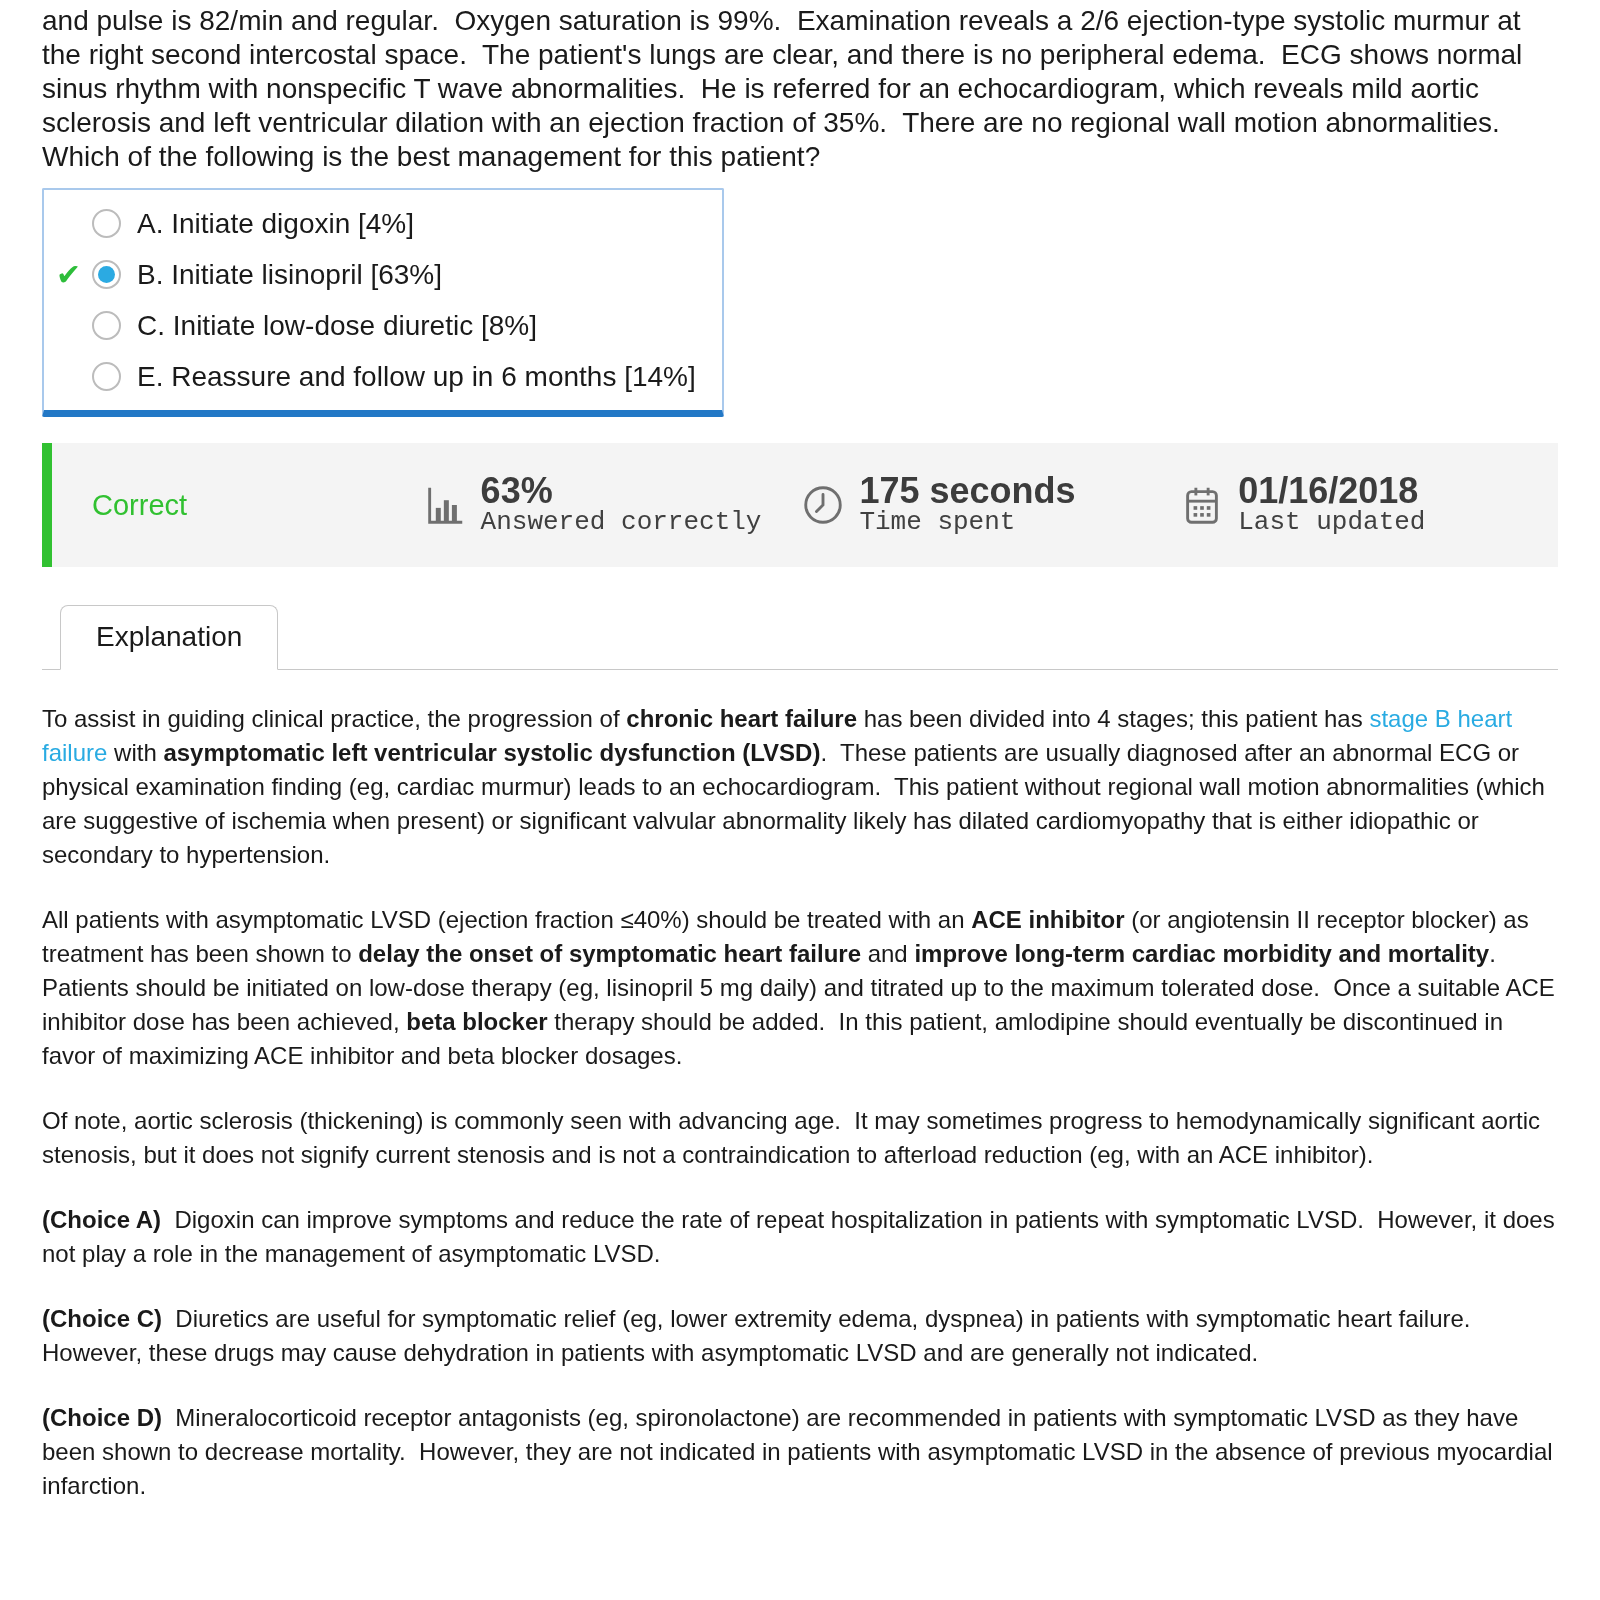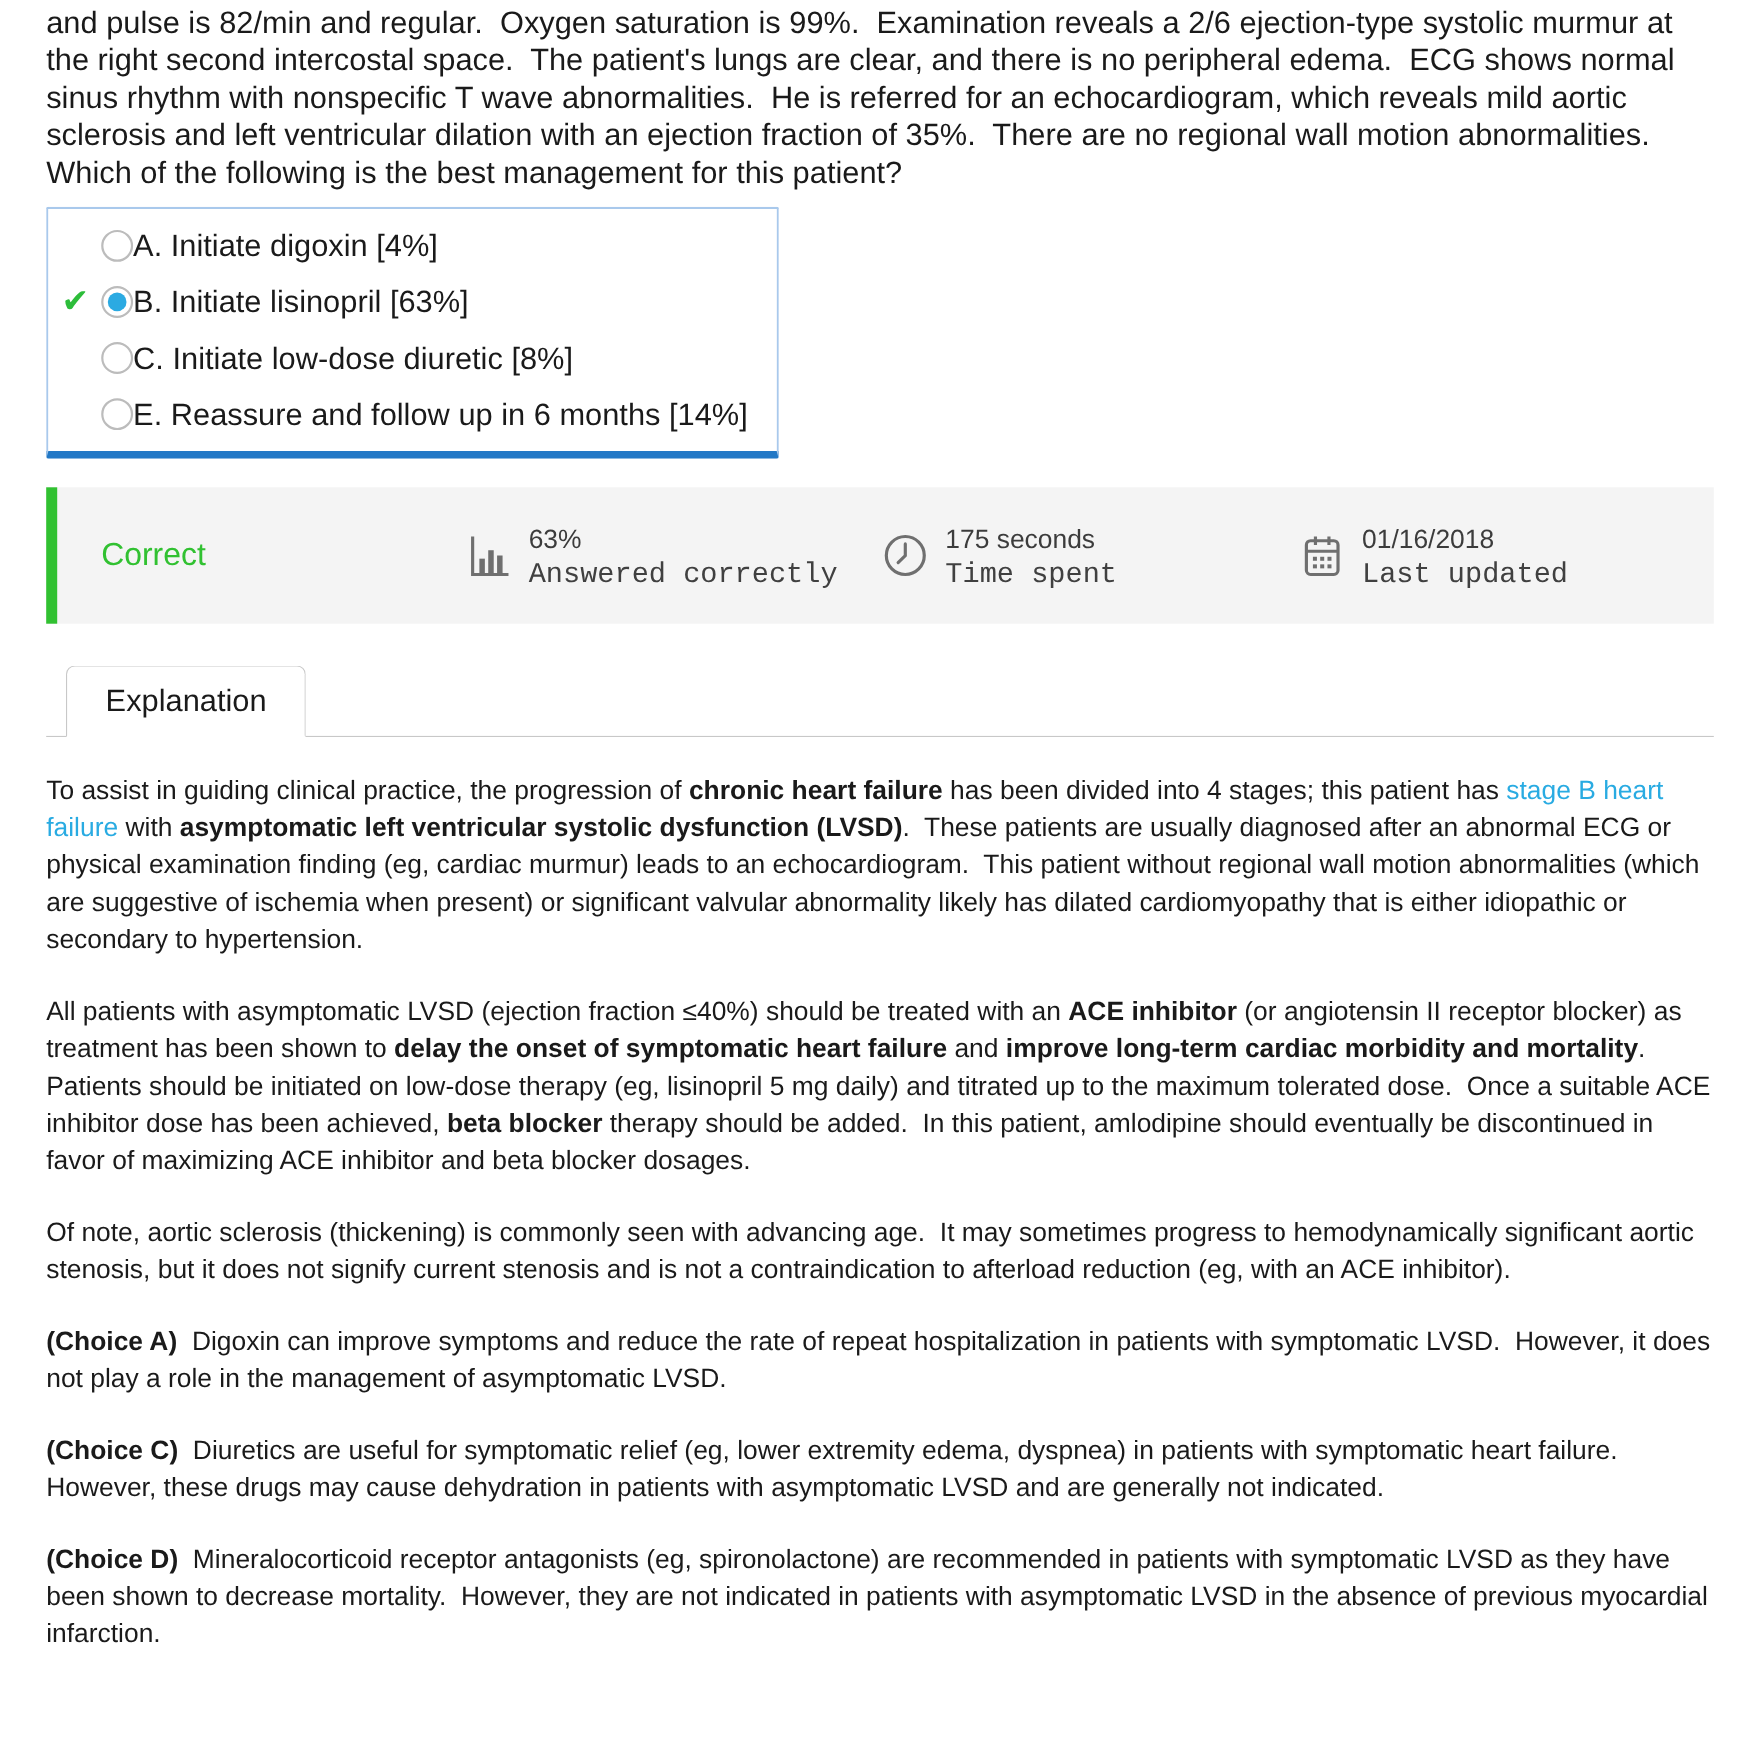--- a/index.html
+++ b/index.html
@@ -57,20 +57,21 @@
     justify-content: center;
     flex: none;
   }
   .radio .dot {
     width: 17px;
     height: 17px;
     border-radius: 50%;
     background: #2baae2;
   }
   .choice-label {
+    margin-left: 16px;
     font-size: 28px;
     color: #1a1a1a;
     white-space: nowrap;
   }
   
   .stats-bar {
     margin-top: 26px;
     height: 124px;
     background: #f4f4f4;
     border-left: 10px solid #31c131;
@@ -90,22 +91,22 @@
     align-items: center;
   }
   .stat-icon {
     width: 46px;
     height: 46px;
     color: #6f6f6f;
     flex: none;
     margin-right: 13px;
   }
   .stat-text .stat-value {
-    font-size: 24px;
-    font-weight: normal;
+    font-size: 36px;
+    font-weight: bold;
     color: #3c3c3c;
     line-height: 33px;
   }
   .stat-text .stat-label {
     font-size: 26px;
     color: #404040;
     line-height: 30px;
     font-family: Liberation Mono, monospace;
   }
   

